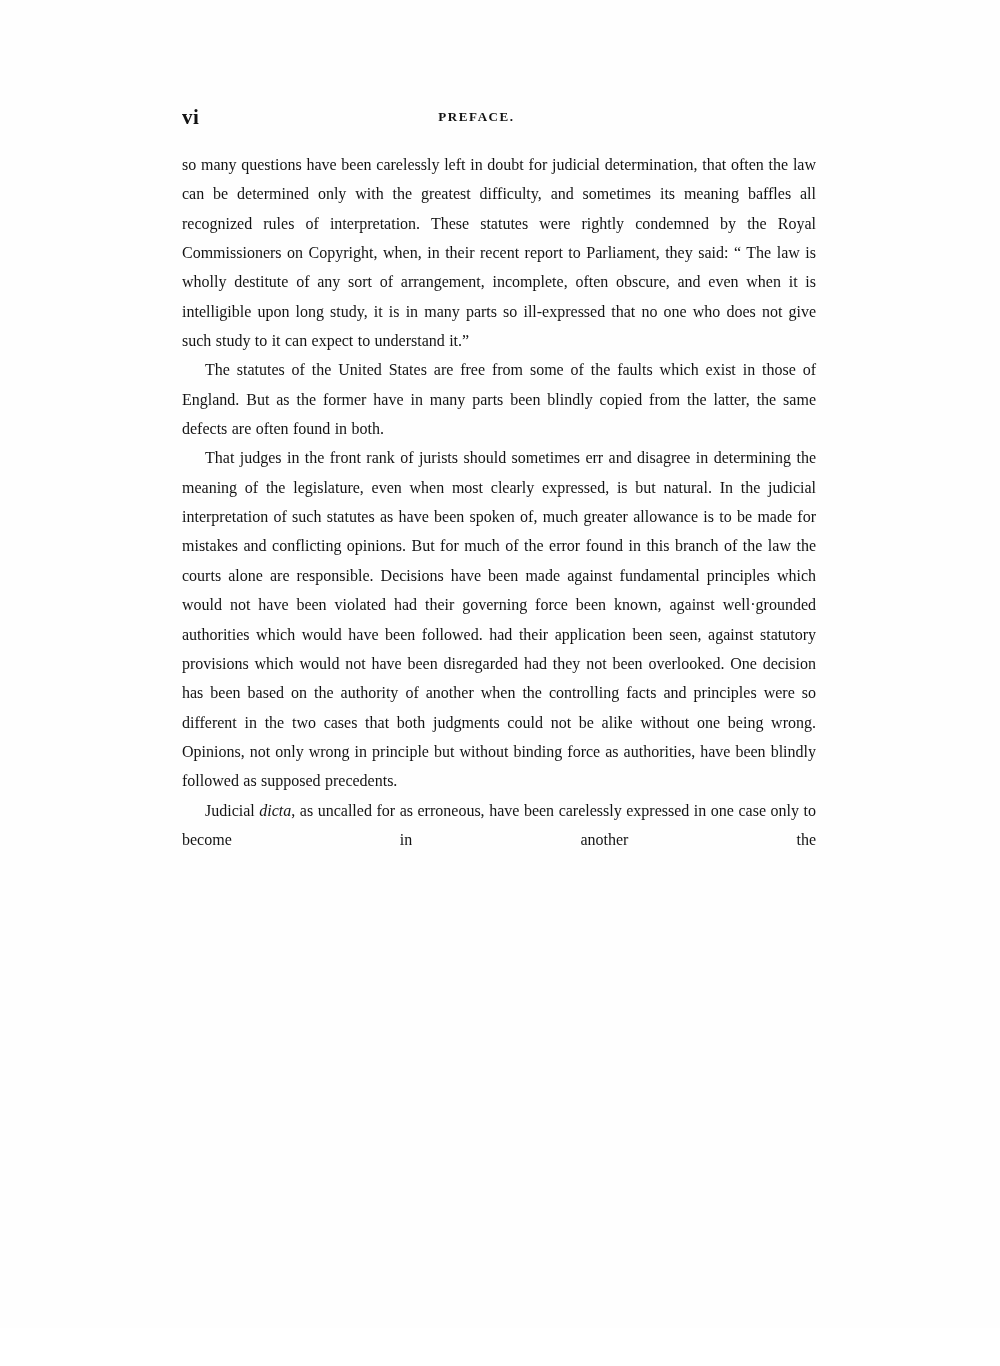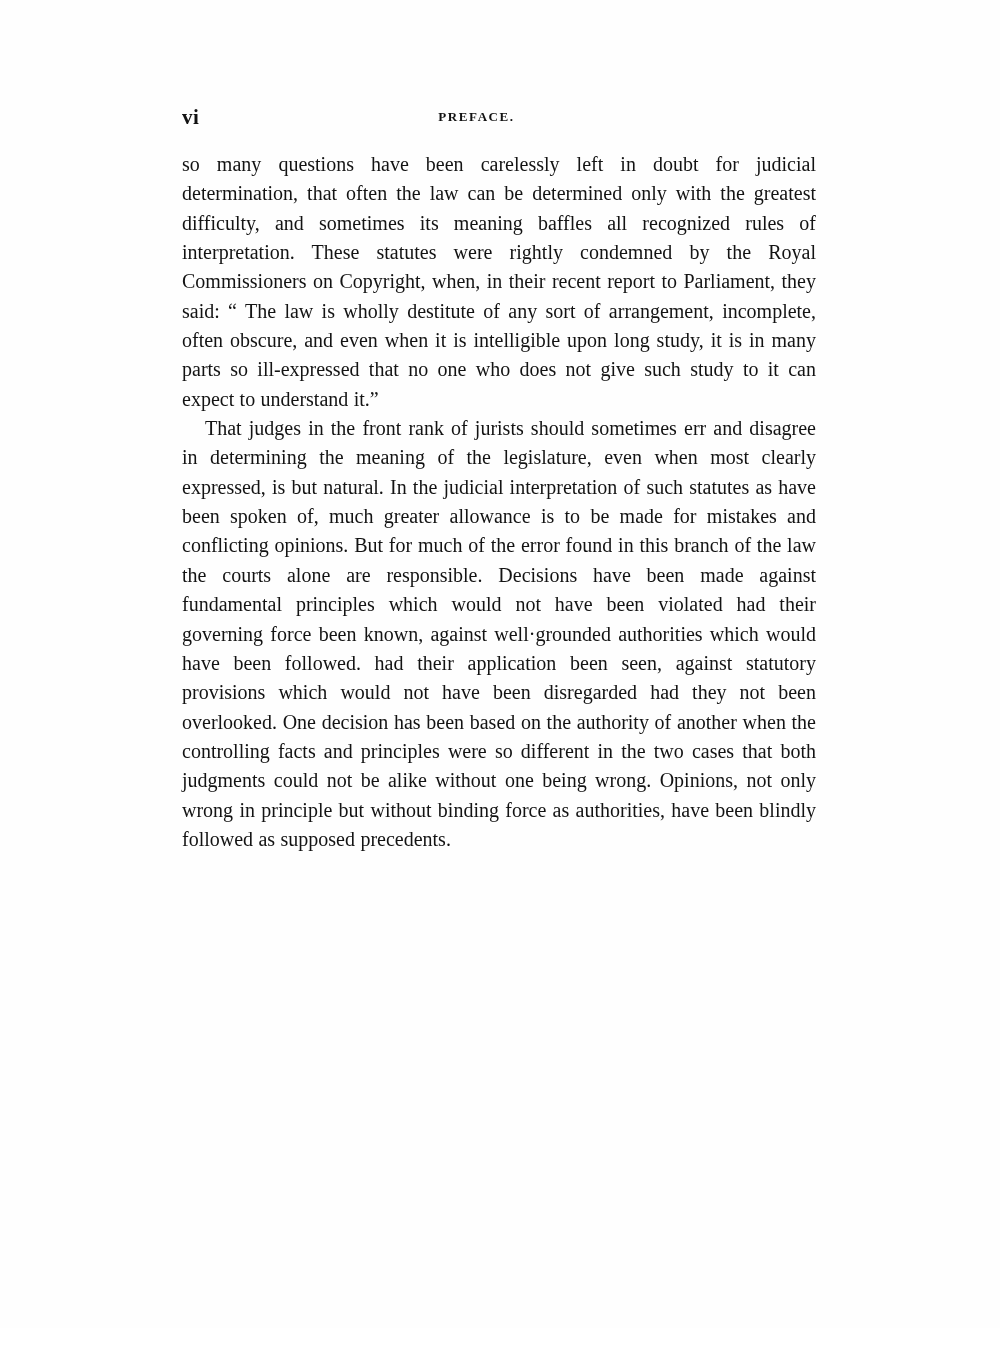--- a/index.html
+++ b/index.html
@@ -63,21 +63,21 @@
   .textblock {
     position: absolute;
     left: 182px;
     top: 150px;
     width: 634px;
   }
 
   p.para {
     margin: 0;
     padding: 0;
-    font-size: 20px;
+    font-size: 16px;
     line-height: 29.35px;
     text-align: justify;
     text-justify: inter-word;
     text-indent: 23px;
     color: #131313;
     word-spacing: 0.4px;
     hyphens: none;
   }
   p.para.first {
     text-indent: 0;
@@ -97,18 +97,20 @@
 
   <div class="running-head">
     <span class="folio">vi</span>
     <span class="head-title">PREFACE.</span>
   </div>
 
   <div class="textblock">
 
     <p class="para first">so many questions have been carelessly left in doubt for judicial determination, that often the law can be determined only with the greatest difficulty, and sometimes its meaning baffles all recognized rules of interpretation. These statutes were rightly condemned by the Royal Commissioners on Copyright, when, in their recent report to Parliament, they said: “ The law is wholly destitute of any sort of arrangement, incomplete, often obscure, and even when it is intelligible upon long study, it is in many parts so ill-expressed that no one who does not give such study to it can expect to understand it.”</p>
 
+    <p class="para">The statutes of the United States are free from some of the faults which exist in those of England. But as the former have in many parts been blindly copied from the latter, the same defects are often found in both.</p>
 
     <p class="para">That judges in the front rank of jurists should sometimes err and disagree in determining the meaning of the legislature, even when most clearly expressed, is but natural. In the judicial interpretation of such statutes as have been spoken of, much greater allowance is to be made for mistakes and conflicting opinions. But for much of the error found in this branch of the law the courts alone are responsible. Decisions have been made against fundamental principles which would not have been violated had their governing force been known, against well·grounded authorities which would have been followed. had their application been seen, against statutory provisions which would not have been disregarded had they not been overlooked. One decision has been based on the authority of another when the controlling facts and principles were so different in the two cases that both judgments could not be alike without one being wrong. Opinions, not only wrong in principle but without binding force as authorities, have been blindly followed as supposed precedents.</p>
 
+    <p class="para clipped"><span>Judicial </span><i>dicta</i><span>, as uncalled for as erroneous, have been carelessly expressed in one case only to become in another the</span></p>
 
   </div>
 </div>
 
 </body></html>

